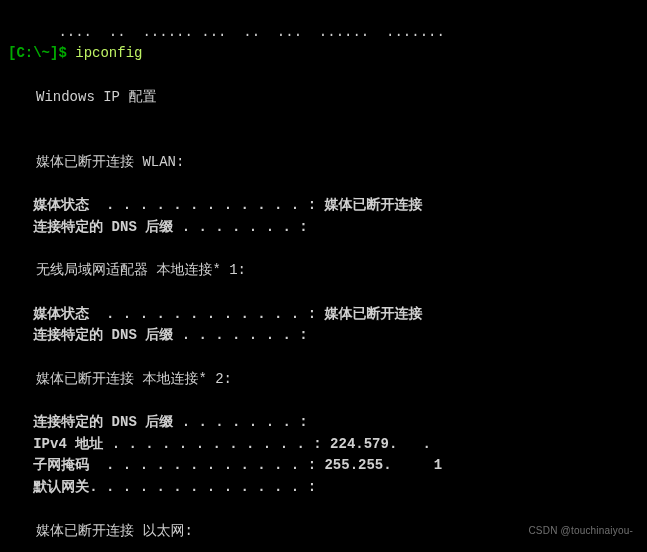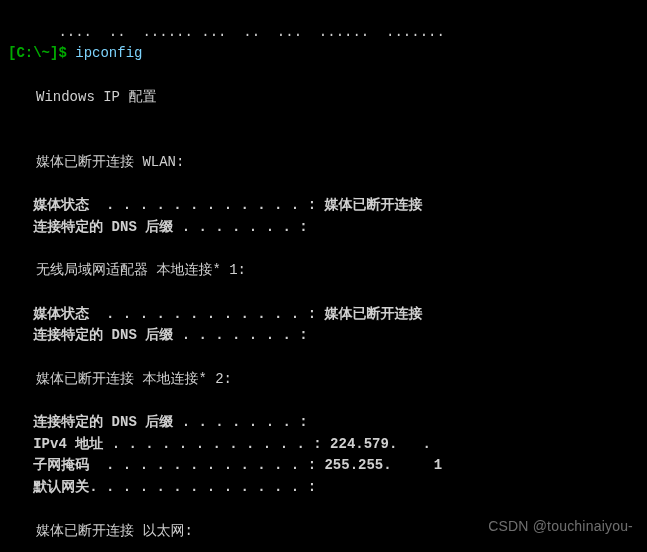--- a/index.html
+++ b/index.html
@@ -22,30 +22,30 @@
     .top-fragment {
       color: #d0d0d0;
       white-space: pre;
     }
     .prompt-line {
       white-space: pre;
     }
     .prompt-bracket { color: #00aa00; font-weight: bold; }
     .prompt-path { color: #00aa00; font-weight: bold; }
     .prompt-dollar { color: #00aa00; font-weight: bold; }
-    .cmd { color: #7dd3fc; }
+    .cmd { color: #bef264; }
     .heading { color: #d0d0d0; margin-left: 28px; }
     .row { color: #d0d0d0; font-weight: bold; }
     .watermark {
       position: absolute;
       right: 14px;
       bottom: 14px;
       color: rgba(200,200,200,0.55);
       font-family: Arial, sans-serif;
-      font-size: 14px;
+      font-size: 10px;
       letter-spacing: 0.2px;
     }
   </style>
 </head>
 <body>
 
 <div class="terminal">
 <span class="top-fragment">      ....  ..  ...... ...  ..  ...  ......  .......</span>
 <span class="prompt-line"><span class="prompt-bracket">[</span><span class="prompt-path">C:\~</span><span class="prompt-bracket">]</span><span class="prompt-dollar">$</span> <span class="cmd">ipconfig</span></span>
 

